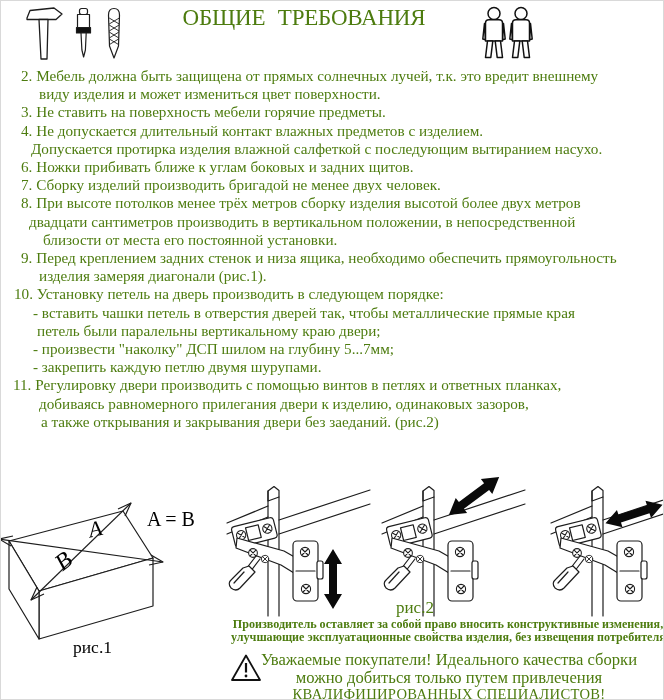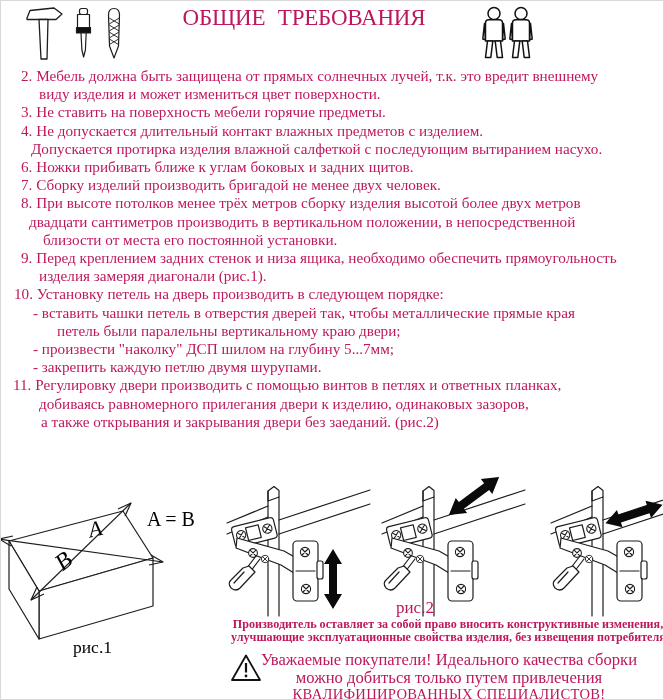--- a/index.html
+++ b/index.html
@@ -1,20 +1,20 @@
 <!DOCTYPE html>
 <html><head>
 <meta charset="utf-8">
 <style>
   html,body{margin:0;padding:0;background:#fff;}
   .page{
     position:relative;
     width:664px;height:700px;
     background:#fff;
-    color:#be185d;
+    color:#4d7c0f;
     font-family:"Liberation Serif", "DejaVu Serif", serif;
     overflow:hidden;
     box-sizing:border-box;
     border:1px solid #d9d9d9;
   }
   .title{
     position:absolute;left:178px;top:4px;width:250px;
     font-size:23px;letter-spacing:-0.2px;word-spacing:7px;
     text-align:center;white-space:nowrap;
   }
@@ -121,21 +121,21 @@
     <div class="ln" style="padding-left:30px">Допускается протирка изделия влажной салфеткой с последующим вытиранием насухо.</div>
     <div class="ln" style="padding-left:20px">6. Ножки прибивать ближе к углам боковых и задних щитов.</div>
     <div class="ln" style="padding-left:20px">7. Сборку изделий производить бригадой не менее двух человек.</div>
     <div class="ln" style="padding-left:20px">8. При высоте потолков менее трёх метров сборку изделия высотой более двух метров</div>
     <div class="ln" style="padding-left:28px">двадцати сантиметров производить в вертикальном положении, в непосредственной</div>
     <div class="ln" style="padding-left:42px">близости от места его постоянной установки.</div>
     <div class="ln" style="padding-left:20px">9. Перед креплением задних стенок и низа ящика, необходимо обеспечить прямоугольность</div>
     <div class="ln" style="padding-left:38px">изделия замеряя диагонали (рис.1).</div>
     <div class="ln" style="padding-left:13px">10. Установку петель на дверь производить в следующем порядке:</div>
     <div class="ln" style="padding-left:32px">- вставить чашки петель в отверстия дверей так, чтобы металлические прямые края</div>
-    <div class="ln" style="padding-left:56px">петель были паралельны вертикальному краю двери;</div>
+    <div class="ln" style="padding-left:36px">петель были паралельны вертикальному краю двери;</div>
     <div class="ln" style="padding-left:32px">- произвести "наколку" ДСП шилом на глубину 5...7мм;</div>
     <div class="ln" style="padding-left:32px">- закрепить каждую петлю двумя шурупами.</div>
     <div class="ln" style="padding-left:12px">11. Регулировку двери производить с помощью винтов в петлях и ответных планках,</div>
     <div class="ln" style="padding-left:38px">добиваясь равномерного прилегания двери к изделию, одинаковых зазоров,</div>
     <div class="ln" style="padding-left:40px">а также открывания и закрывания двери без заеданий. (рис.2)</div>
   </div>
 
   <svg style="left:0;top:485px;" width="220" height="205" viewBox="0 0 220 205">
     <g stroke="#1d1d1d" stroke-width="1.2" fill="none" stroke-linejoin="round">
       <path d="M8,55 L122,25 L152,72 L38,105 Z" fill="#fff"></path>

